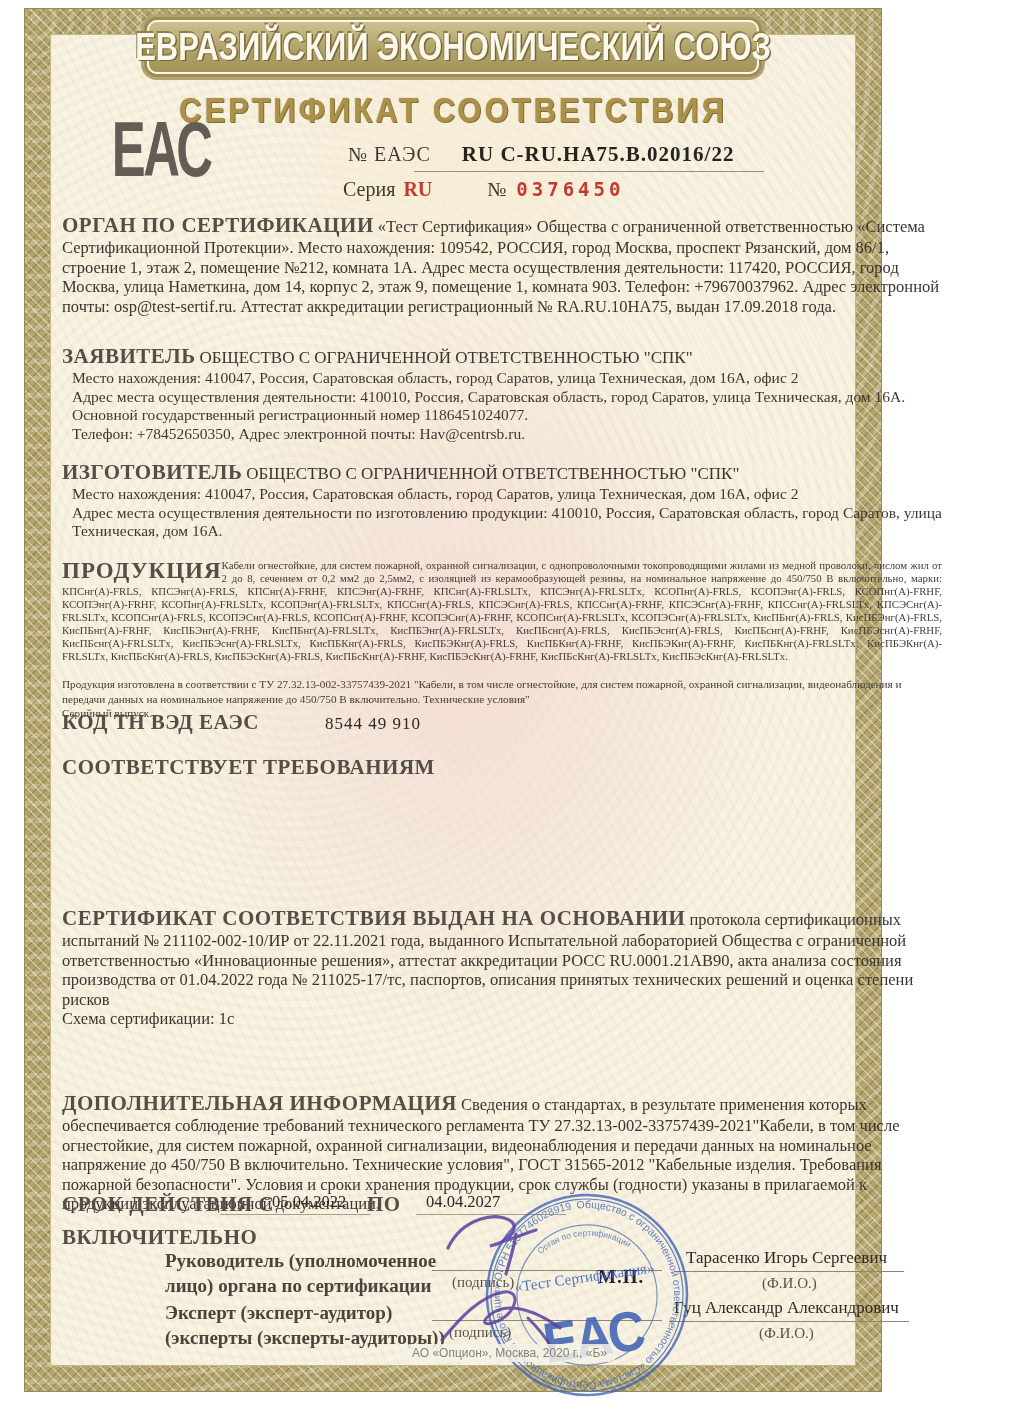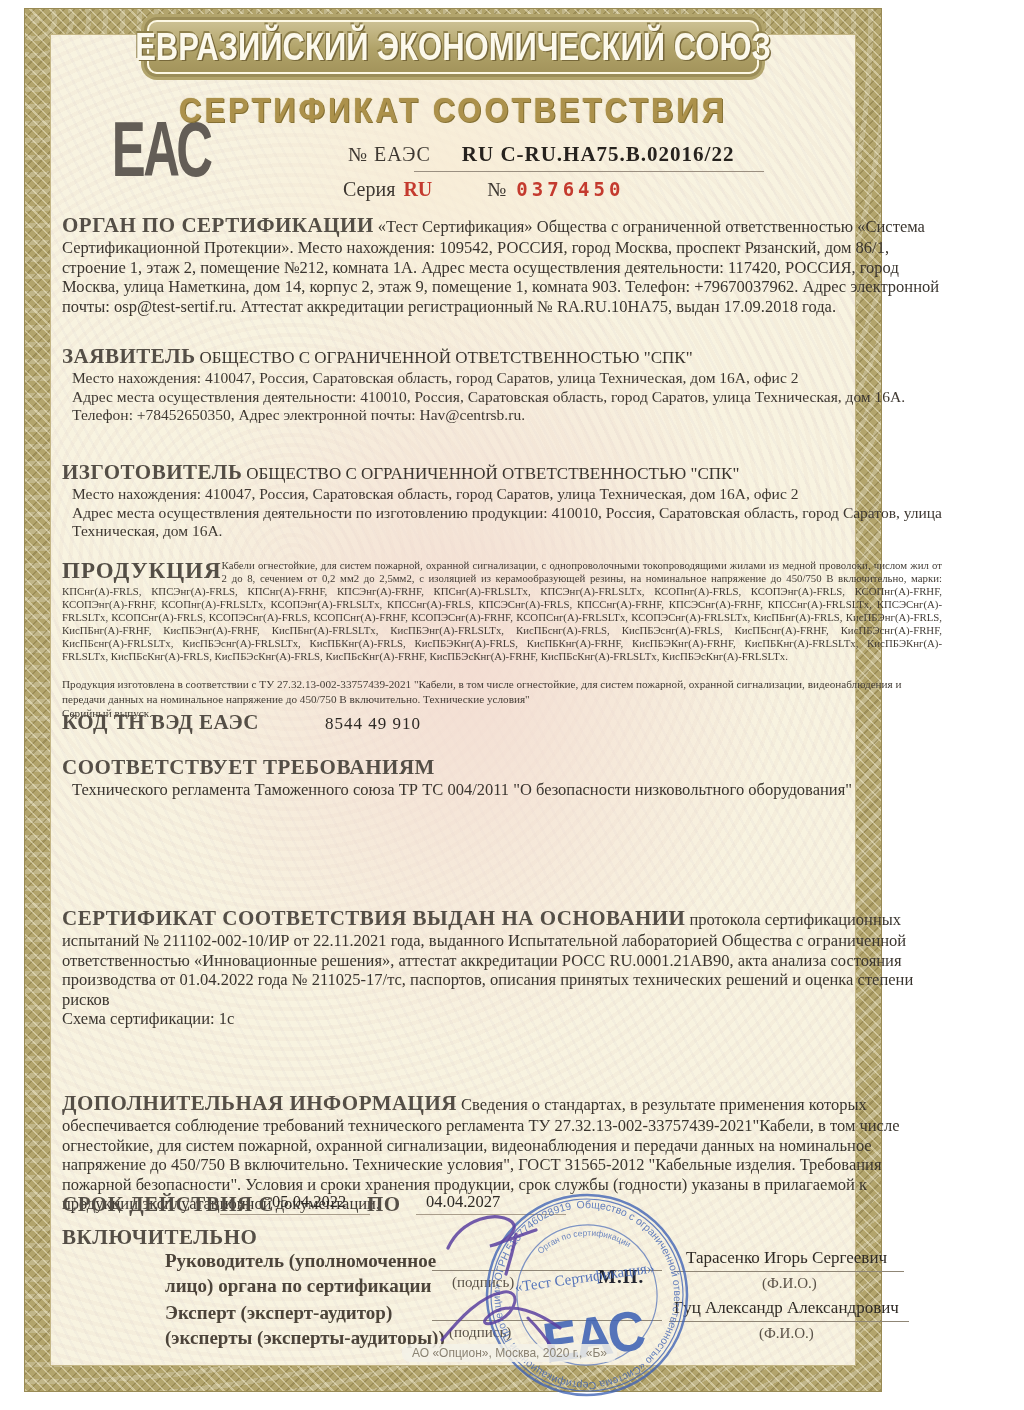--- a/index.html
+++ b/index.html
@@ -122,20 +122,21 @@
     <span class="h1">ОРГАН ПО СЕРТИФИКАЦИИ</span>
     <span class="body16">«Тест Сертификация» Общества с ограниченной ответственностью «Система Сертификационной Протекции». Место нахождения: 109542, РОССИЯ, город Москва, проспект Рязанский, дом 86/1, строение 1, этаж 2, помещение №212, комната 1А. Адрес места осуществления деятельности: 117420, РОССИЯ, город Москва, улица Наметкина, дом 14, корпус 2, этаж 9, помещение 1, комната 903. Телефон: +79670037962. Адрес электронной почты: osp@test-sertif.ru. Аттестат аккредитации регистрационный № RA.RU.10НА75, выдан 17.09.2018 года.</span>
   </div>
 
   <div class="sec" style="top:336px">
     <span class="h1">ЗАЯВИТЕЛЬ</span>
     <span class="sub17">ОБЩЕСТВО С ОГРАНИЧЕННОЙ ОТВЕТСТВЕННОСТЬЮ "СПК"</span>
     <div class="lines">
       <p>Место нахождения: 410047, Россия, Саратовская область, город Саратов, улица Техническая, дом 16А, офис 2</p>
       <p>Адрес места осуществления деятельности: 410010, Россия, Саратовская область, город Саратов, улица Техническая, дом 16А.</p>
+      <p>Основной государственный регистрационный номер 1186451024077.</p>
       <p>Телефон: +78452650350, Адрес электронной почты: Hav@centrsb.ru.</p>
     </div>
   </div>
 
   <div class="sec" style="top:452px">
     <span class="h1">ИЗГОТОВИТЕЛЬ</span>
     <span class="sub17">ОБЩЕСТВО С ОГРАНИЧЕННОЙ ОТВЕТСТВЕННОСТЬЮ "СПК"</span>
     <div class="lines">
       <p>Место нахождения: 410047, Россия, Саратовская область, город Саратов, улица Техническая, дом 16А, офис 2</p>
       <p>Адрес места осуществления деятельности по изготовлению продукции: 410010, Россия, Саратовская область, город Саратов, улица Техническая, дом 16А.</p>
@@ -151,21 +152,20 @@
     <div class="fine-block">Серийный выпуск.</div>
   </div>
 
   <div class="sec" style="top:702px">
     <span class="h1">КОД ТН ВЭД ЕАЭС</span>
     <span class="code-value">8544 49 910</span>
   </div>
 
   <div class="sec" style="top:747px">
     <div class="h1">СООТВЕТСТВУЕТ ТРЕБОВАНИЯМ</div>
-    <div class="body16" style="margin-left:10px">Технического регламента Таможенного союза ТР ТС 004/2011 "О безопасности низковольтного оборудования"</div>
   </div>
 
   <div class="sec" style="top:898px">
     <span class="h1">СЕРТИФИКАТ СООТВЕТСТВИЯ ВЫДАН НА ОСНОВАНИИ</span>
     <span class="body16">протокола сертификационных испытаний № 211102-002-10/ИР от 22.11.2021 года, выданного Испытательной лабораторией Общества с ограниченной ответственностью «Инновационные решения», аттестат аккредитации РОСС RU.0001.21АВ90, акта анализа состояния производства от 01.04.2022 года № 211025-17/тс, паспортов, описания принятых технических решений и оценка степени рисков</span>
     <div class="body16">Схема сертификации: 1с</div>
   </div>
 
   <div class="sec" style="top:1083px">
     <span class="h1">ДОПОЛНИТЕЛЬНАЯ ИНФОРМАЦИЯ</span>

